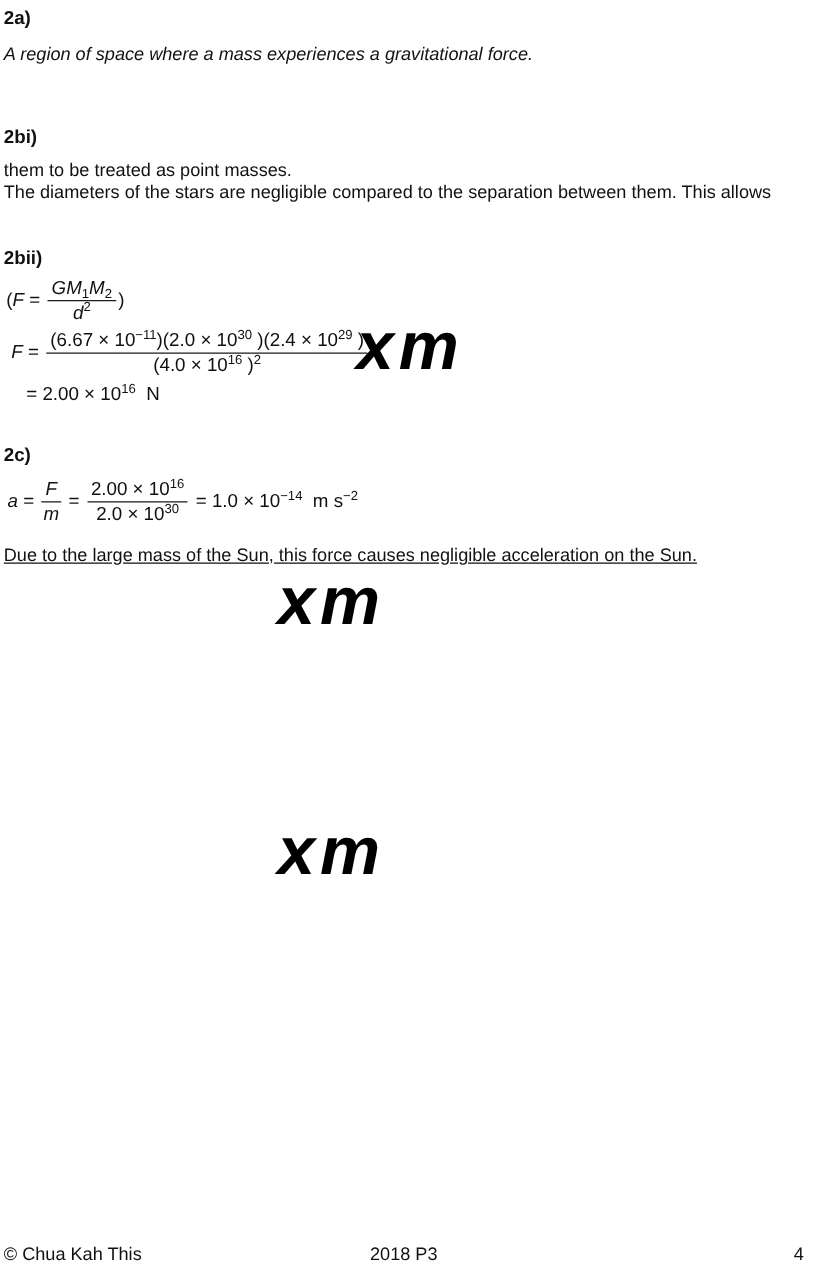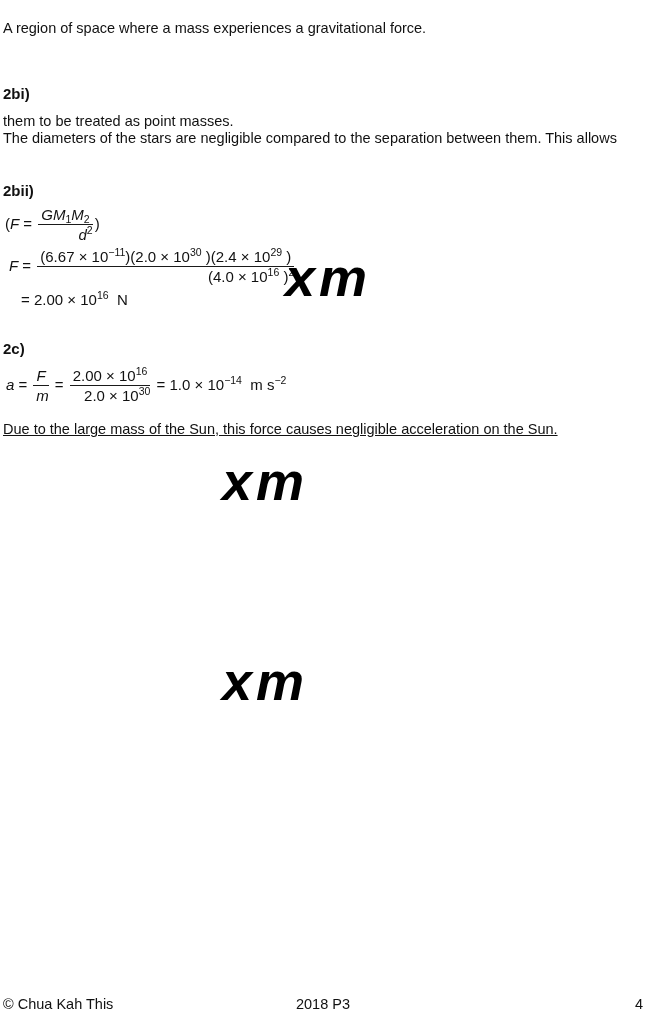--- a/index.html
+++ b/index.html
@@ -28,41 +28,41 @@
     line-height: 17.5px;
   }
   .para .line { display: block; white-space: nowrap; }
   
   .eq {
     font-size: 15px;
     line-height: 1.2;
   }
   .frac {
     display: inline-block;
-    text-align: right;
+    text-align: center;
     vertical-align: middle;
     margin: 0 2px;
   }
   .frac .num {
     display: block;
     padding: 0 3px 1px 3px;
     border-bottom: 1.5px solid #1a1a1a;
     line-height: 1.15;
   }
   .frac .den {
     display: block;
     padding-top: 1px;
     line-height: 1.15;
   }
   .mv { font-style: italic; white-space: pre; }
   .mx { white-space: pre; }
   .msup { font-size: 10.5px; vertical-align: 6px; line-height: 0; white-space: pre; }
   .msub { font-size: 10.5px; vertical-align: -3px; line-height: 0; white-space: pre; }
   
-  .p-2a   { margin: 13px 0 0 0; }
+  .p-2a   { margin: 13px 0 0 0; font-style: italic; }
   .h-2bi  { margin-top: 48px; }
   .p-2bi  { margin: 11px 0 0 0; }
   .h-2bii { margin-top: 35px; }
   .eq-def  { margin: 7px 0 0 2px; }
   .eq-sub  { margin: 5px 0 0 6px; }
   .eq-res  { margin: 5px 0 0 18px; }
   .h-2c   { margin-top: 32px; }
   .eq-acc  { margin: 10px 0 0 3px; }
   .p-2c   { margin: 17px 0 0 0; text-decoration: underline; }
   
@@ -93,20 +93,21 @@
 </style>
 </head>
 <body>
 
 <div class="page">
 
   <span class="watermark wm-1">xm</span>
   <span class="watermark wm-2">xm</span>
   <span class="watermark wm-3">xm</span>
 
+  <div class="heading h-2a">2a)</div>
   <div class="para p-2a">
     <span class="line">A region of space where a mass experiences a gravitational force.</span>
   </div>
 
   <div class="heading h-2bi">2bi)</div>
   <div class="para p-2bi">
     <span class="line">them to be treated as point masses.</span>
     <span class="line">The diameters of the stars are negligible compared to the separation between them. This allows</span>
   </div>
 

